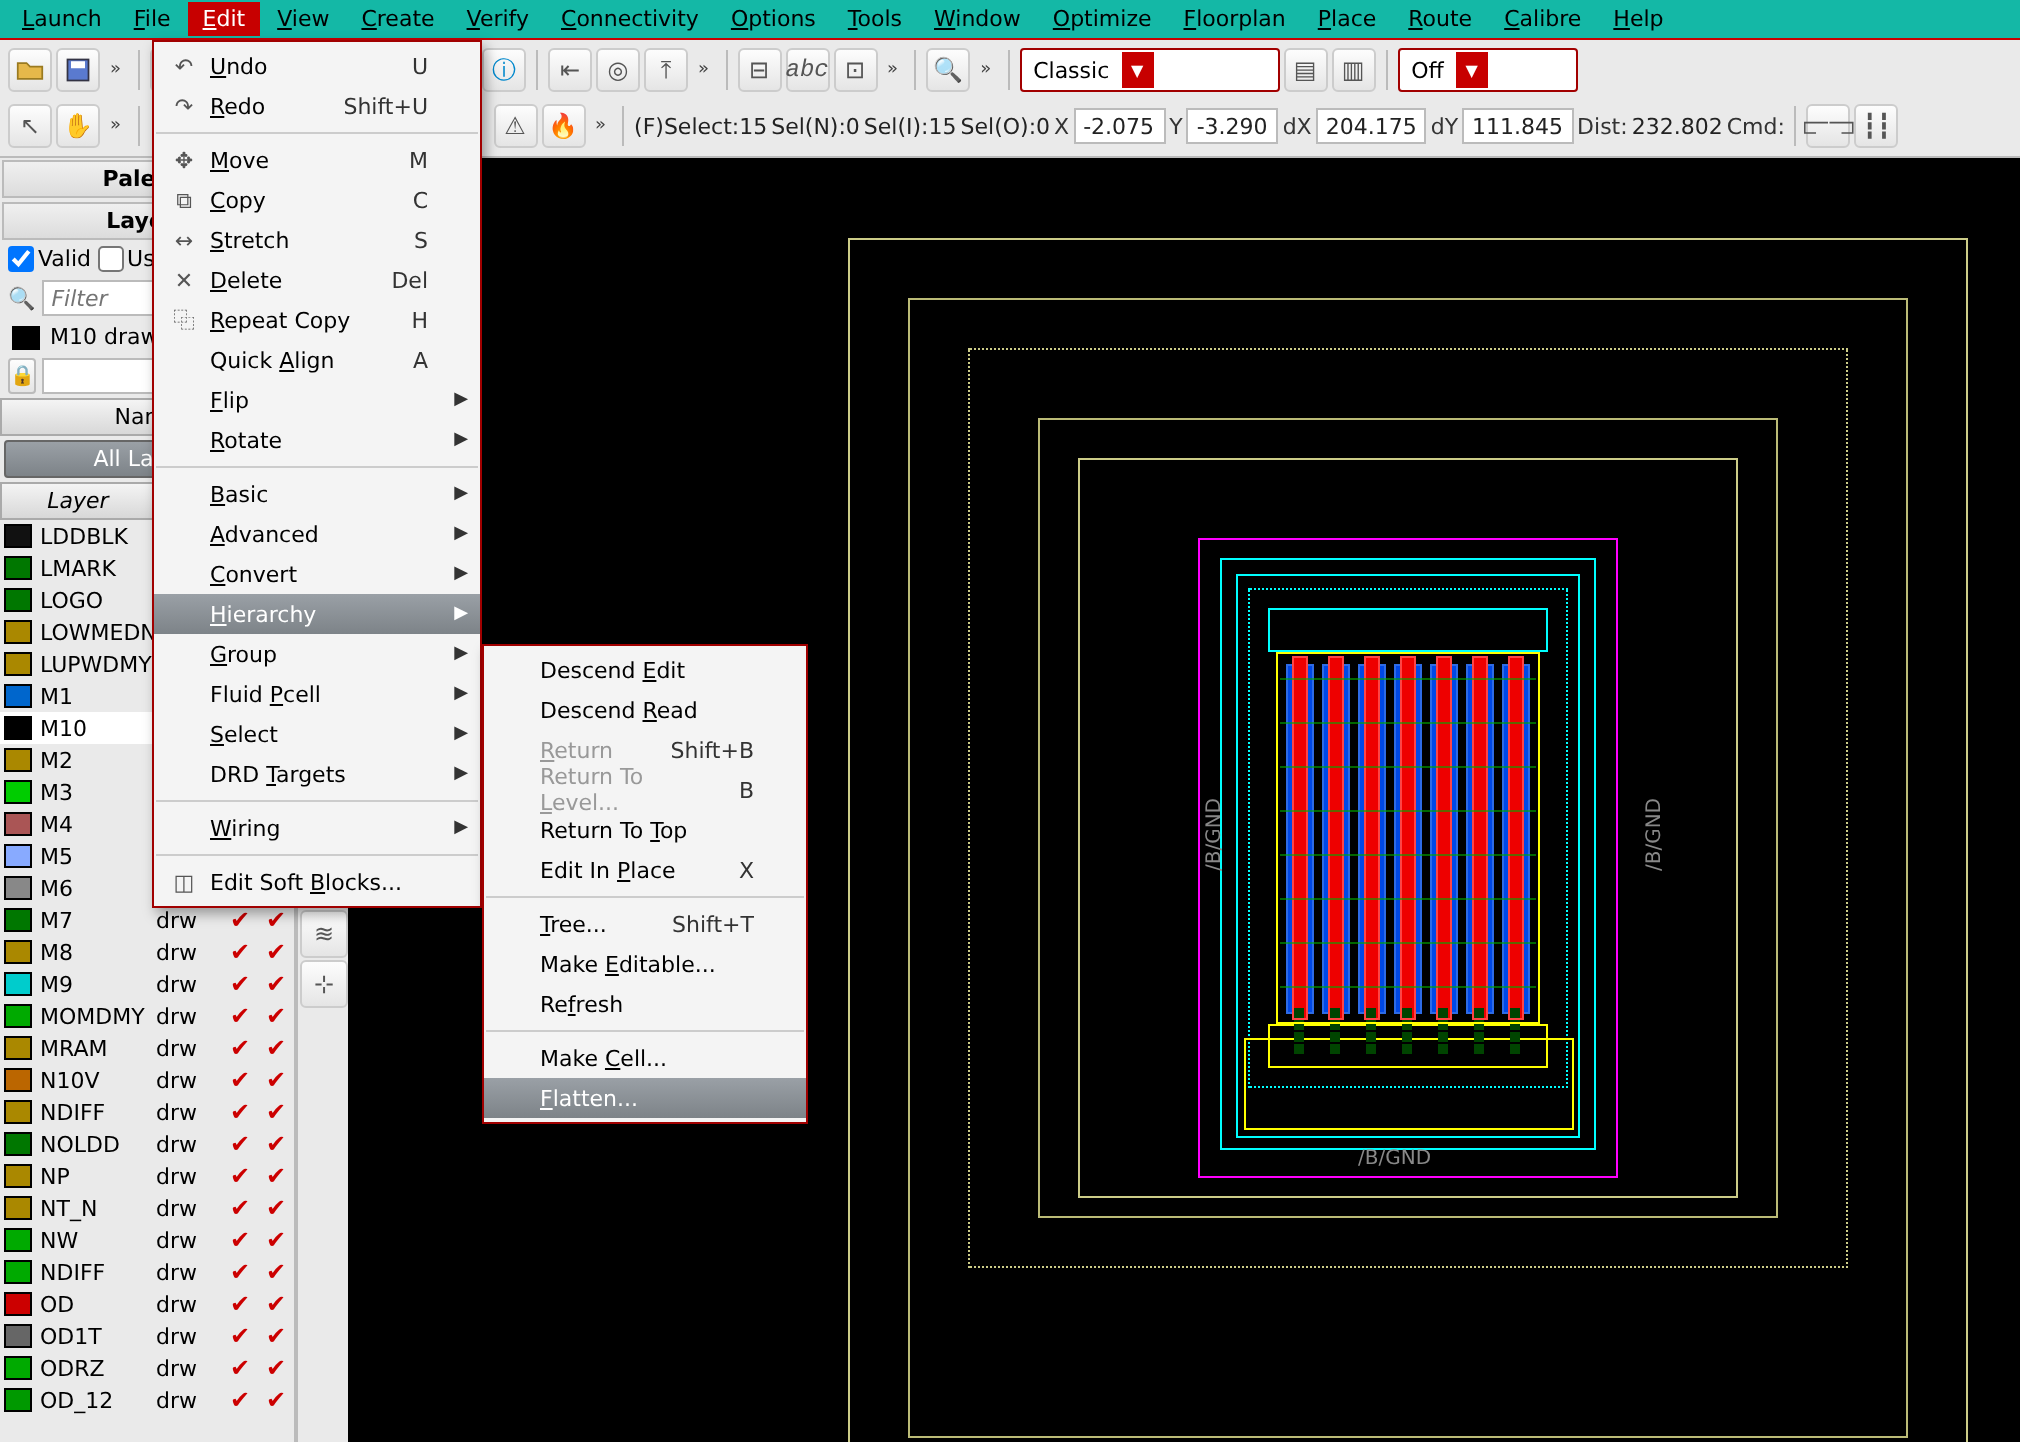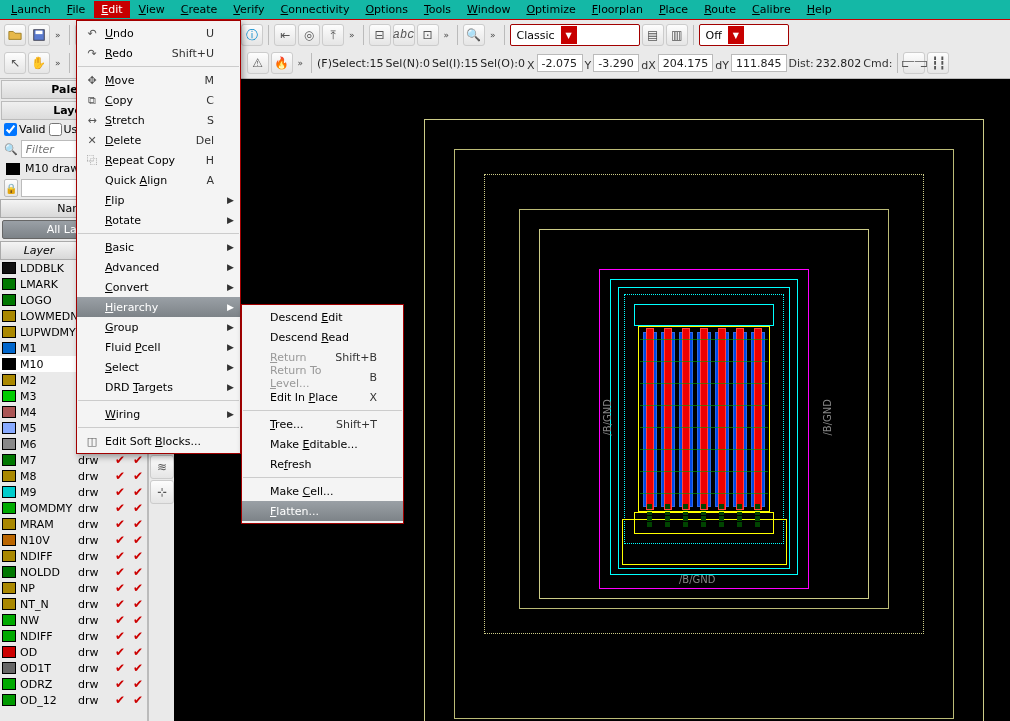--- a/index.html
+++ b/index.html
@@ -13,21 +13,21 @@
 
 
 .toolbars { background:#eaeaea; padding:2px 4px; display:flex; flex-direction:column; gap:2px; border-bottom:1px solid #bbb;}
 .tool-row { display:flex; align-items:center; gap:2px; height:26px; }
 .tbtn { width:22px; height:22px; border:1px solid #ccc; background:linear-gradient(#fdfdfd,#e5e5e5); border-radius:3px; display:flex; align-items:center; justify-content:center; font-size:12px; color:#555; cursor:pointer;}
 .tbtn svg { pointer-events:none;}
 .sep { width:1px; height:20px; background:#bbb; margin:0 3px;}
 .chev { font-size:9px; color:#444; padding:0 3px; cursor:pointer;}
 .combo { height:22px; border:1px solid #a20000; background:#fff; display:flex; align-items:center; padding:0 4px 0 6px; border-radius:2px;}
 .combo .arrow { width:16px; height:18px; background:#c70000; margin-left:6px; display:flex; align-items:center; justify-content:center; color:#fff; font-size:8px;}
-.status-field { display:flex; align-items:flex-end; gap:2px; font-size:11px; color:#222;}
+.status-field { display:flex; align-items:center; gap:2px; font-size:11px; color:#222;}
 .status-field .box { border:1px solid #bbb; background:#fff; padding:1px 4px; min-width:46px; height:18px; display:flex; align-items:center;}
 .status-label { color:#333; }
 
 
 .mainarea { display:flex; height:calc(100% - 76px); }
 .sidepanel { width:148px; background:#eaeaea; border-right:1px solid #bbb; display:flex; flex-direction:column; }
 .panel-title { background:linear-gradient(#f0f0f0,#dcdcdc); border:1px solid #bbb; text-align:center; font-weight:bold; padding:2px 0; margin:1px;}
 .filter-row { display:flex; align-items:center; gap:3px; padding:2px 4px; }
 .filter-row input[type=text] { flex:1; border:1px solid #bbb; height:18px; padding:0 4px; font-style:italic; color:#888;}
 .minisel { border:1px solid #bbb; background:#fff; height:18px; padding:0 14px 0 4px; font-size:10px; position:relative; cursor:pointer;}
@@ -635,41 +635,45 @@
       <span class="lbl"><u>W</u>iring</span>
       <span class="sub">▶</span>
     </div>
     <div class="dsep"></div>
     <div class="dmi">
       <span class="ico">◫</span>
       <span class="lbl">Edit Soft <u>B</u>locks...</span>
     </div>
   </div>
 
-<div class="dropdown" id="hiermenu" style="left:241px; top:304px; width:163px;">
+<div class="dropdown" id="hiermenu" style="left:241px; top:322px; width:163px;">
     <div class="dmi">
       <span class="ico"></span>
       <span class="lbl">Descend <u>E</u>dit</span>
     </div>
     <div class="dmi">
       <span class="ico"></span>
       <span class="lbl">Descend <u>R</u>ead</span>
     </div>
     <div class="dmi disabled">
       <span class="ico"></span>
       <span class="lbl"><u>R</u>eturn</span>
       <span class="sc">Shift+B</span>
     </div>
     <div class="dmi disabled">
       <span class="ico"></span>
       <span class="lbl">Return To <u>L</u>evel...</span>
       <span class="sc">B</span>
     </div>
     <div class="dmi">
       <span class="ico"></span>
+      <span class="lbl">Return To <u>T</u>op</span>
+    </div>
+    <div class="dmi">
+      <span class="ico"></span>
       <span class="lbl">Edit In <u>P</u>lace</span>
       <span class="sc">X</span>
     </div>
     <div class="dsep"></div>
     <div class="dmi">
       <span class="ico"></span>
       <span class="lbl"><u>T</u>ree...</span>
       <span class="sc">Shift+T</span>
     </div>
     <div class="dmi">

